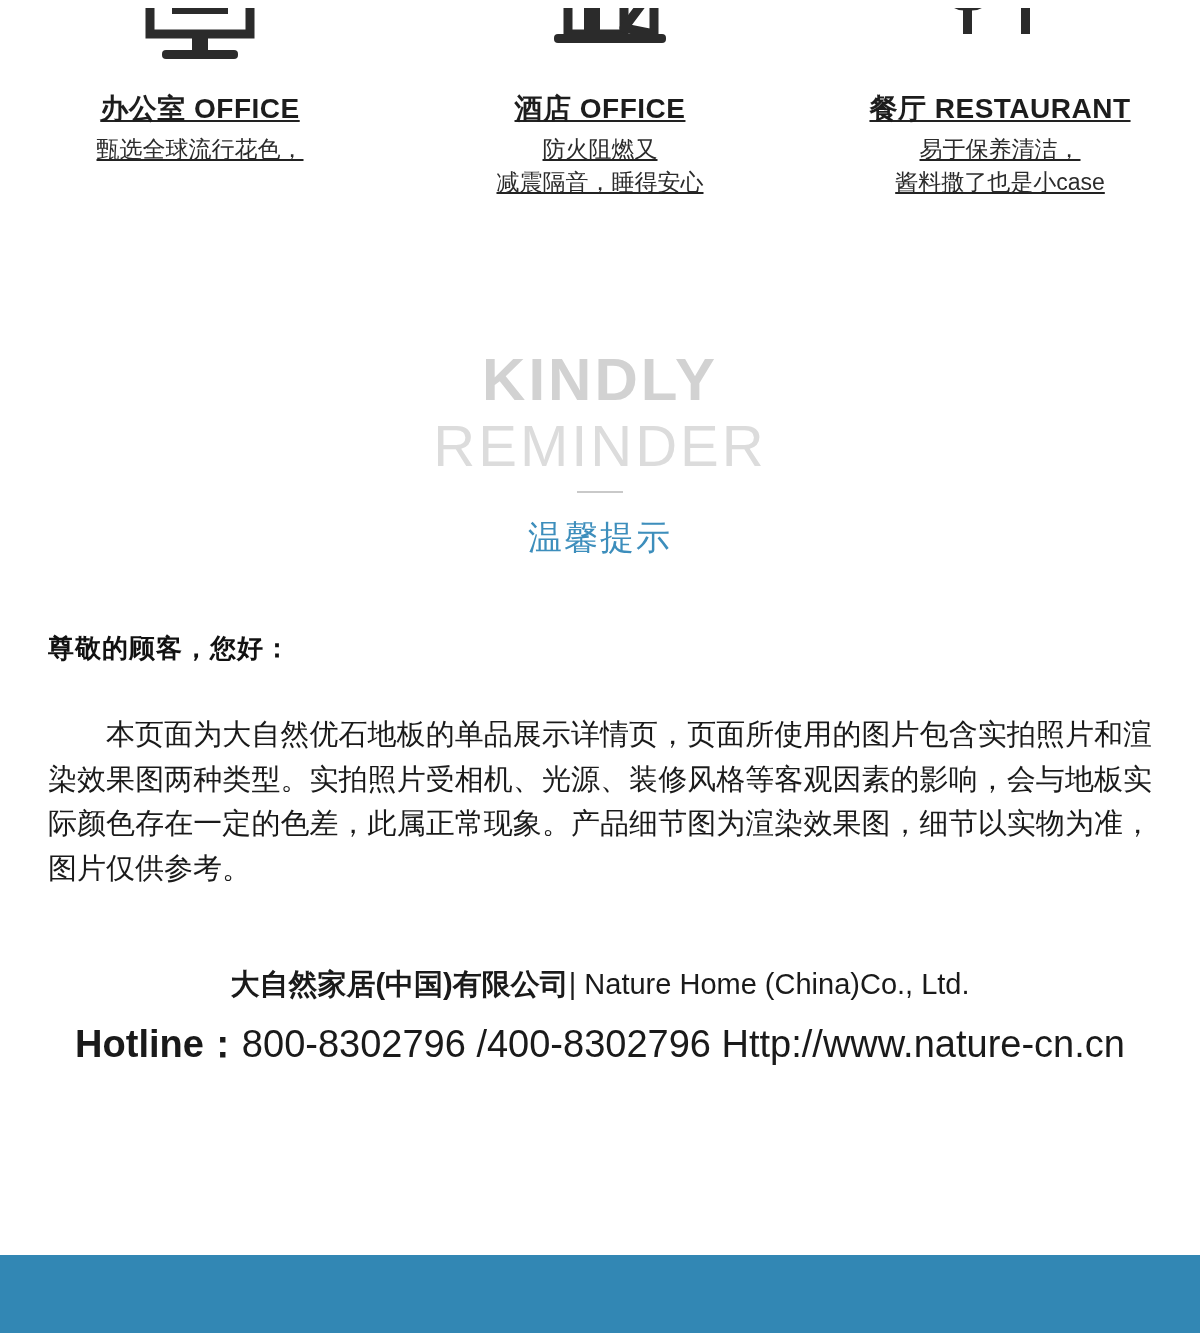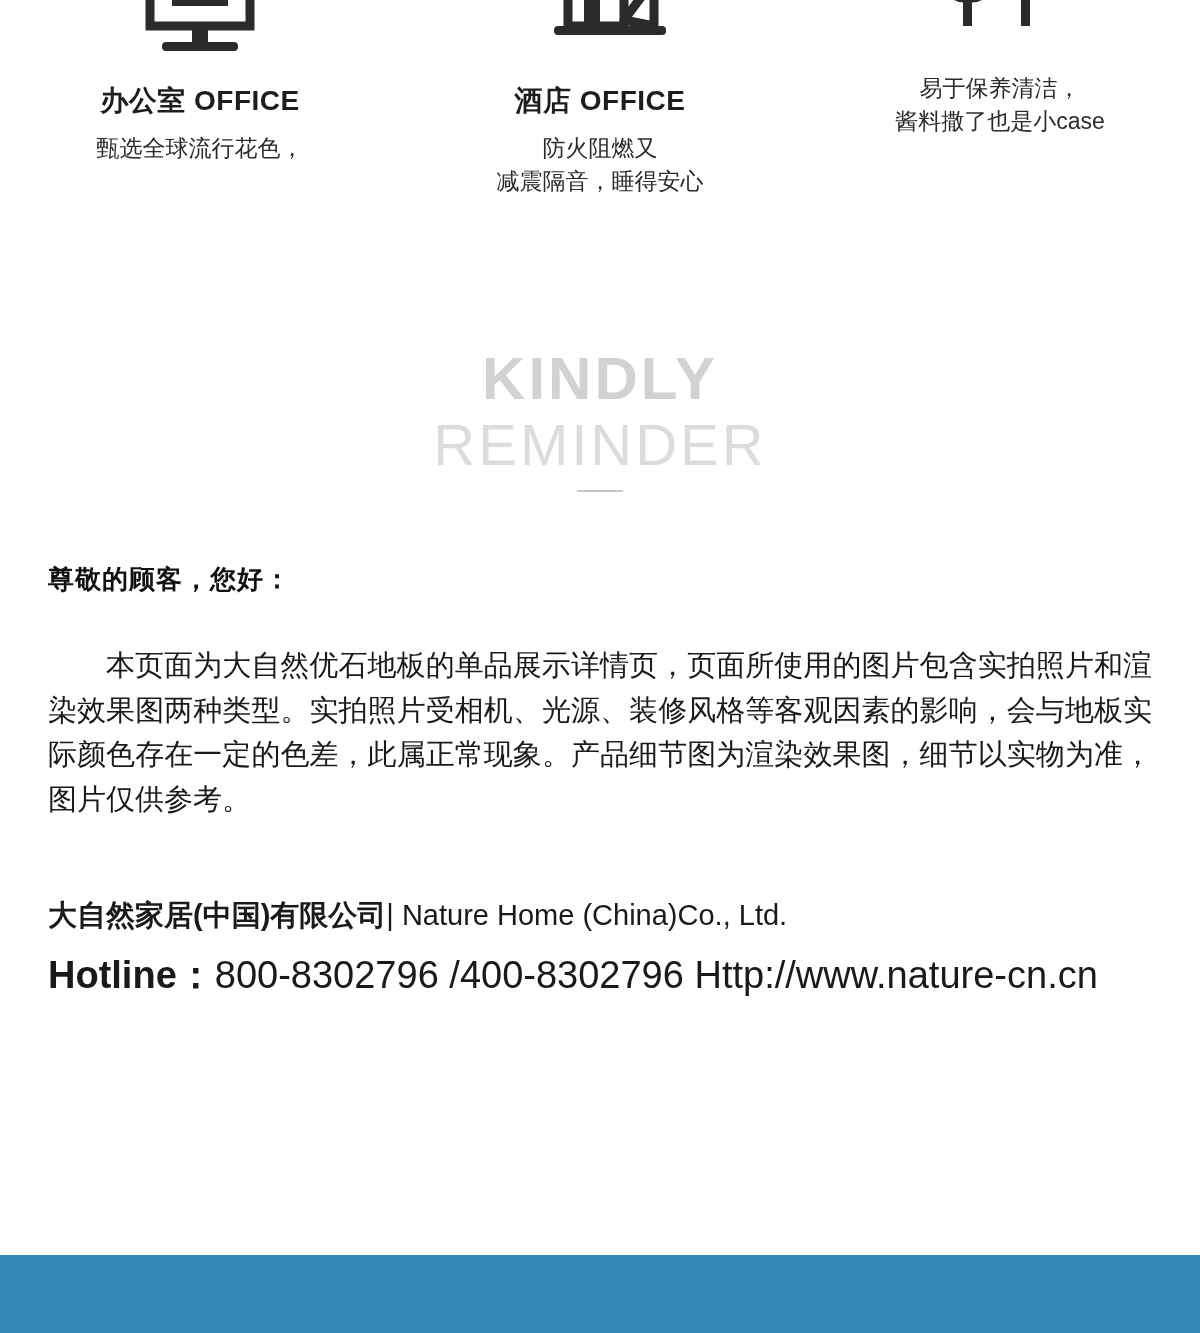--- a/index.html
+++ b/index.html
@@ -13,21 +13,22 @@
     position: relative;
     font-family: "Liberation Sans", sans-serif;
     color: #222;
     overflow: hidden;
   }
 
   
   .scenarios {
     display: flex;
     width: 1200px;
-    padding-top: 0;
+    padding-top: 8px;
+    text-decoration: underline;
   }
   .scenario {
     flex: 1 1 0;
     text-align: center;
   }
   .scenario .icon-wrap {
     height: 60px;
     display: flex;
     align-items: flex-end;
     justify-content: center;
@@ -39,21 +40,21 @@
     font-size: 28px;
     font-weight: bold;
     color: #1d1d1d;
     margin-top: 22px;
     letter-spacing: 0.5px;
   }
   .scenario .desc {
     font-size: 23px;
     line-height: 1.45;
     color: #2b2b2b;
-    margin-top: 12px;
+    margin-top: 5px;
   }
 
   
   .reminder-head {
     margin-top: 150px;
     text-align: center;
     position: relative;
   }
   .kindly {
     font-size: 60px;
@@ -98,21 +99,21 @@
     font-size: 29px;
     line-height: 1.55;
     color: #1a1a1a;
     text-indent: 2em;
     text-align: justify;
   }
 
   
   .contact {
     margin-top: 74px;
-    text-align: left;
+    text-align: center;
   }
   .company-line {
     font-size: 29px;
     color: #1a1a1a;
   }
   .company-line .cn {
     font-weight: bold;
   }
   .hotline-line {
     margin-top: 14px;
@@ -169,30 +170,32 @@
   <div class="scenario">
     <div class="icon-wrap">
       <svg width="160" height="60" viewBox="0 0 160 60" aria-hidden="true">
         <path d="M68 -56 L68 -18 A16 16 0 0 1 52 -2 L44 -2 A16 16 0 0 1 28 -18 L28 -56" fill="none" stroke="#2b2b2b" stroke-width="9" stroke-linecap="square"></path>
         <rect x="43" y="-2" width="9" height="28" fill="#2b2b2b"></rect>
         <path d="M92 -56 L92 -10 L120 -10 L120 -56" fill="none" stroke="#2b2b2b" stroke-width="9"></path>
         <rect x="101" y="-56" width="9" height="46" fill="#2b2b2b"></rect>
         <rect x="101" y="-10" width="9" height="36" fill="#2b2b2b"></rect>
       </svg>
     </div>
+    <div class="title">餐厅 RESTAURANT</div>
     <div class="desc">易于保养清洁，</div>
     <div class="desc" style="margin-top:0">酱料撒了也是小case</div>
   </div>
 
 </div>
 
 <div class="reminder-head">
   <div class="kindly">KINDLY</div>
   <div class="reminder">REMINDER</div>
   <div class="rule"></div>
+  <div class="cn-title">温馨提示</div>
 </div>
 
 <div class="letter">
   <div class="salutation">尊敬的顾客，您好：</div>
   <div class="paragraph">本页面为大自然优石地板的单品展示详情页，页面所使用的图片包含实拍照片和渲染效果图两种类型。实拍照片受相机、光源、装修风格等客观因素的影响，会与地板实际颜色存在一定的色差，此属正常现象。产品细节图为渲染效果图，细节以实物为准，图片仅供参考。</div>
 
   <div class="contact">
     <div class="company-line">
       <span class="cn">大自然家居(中国)有限公司</span><span>| Nature Home (China)Co., Ltd.</span>
     </div>

